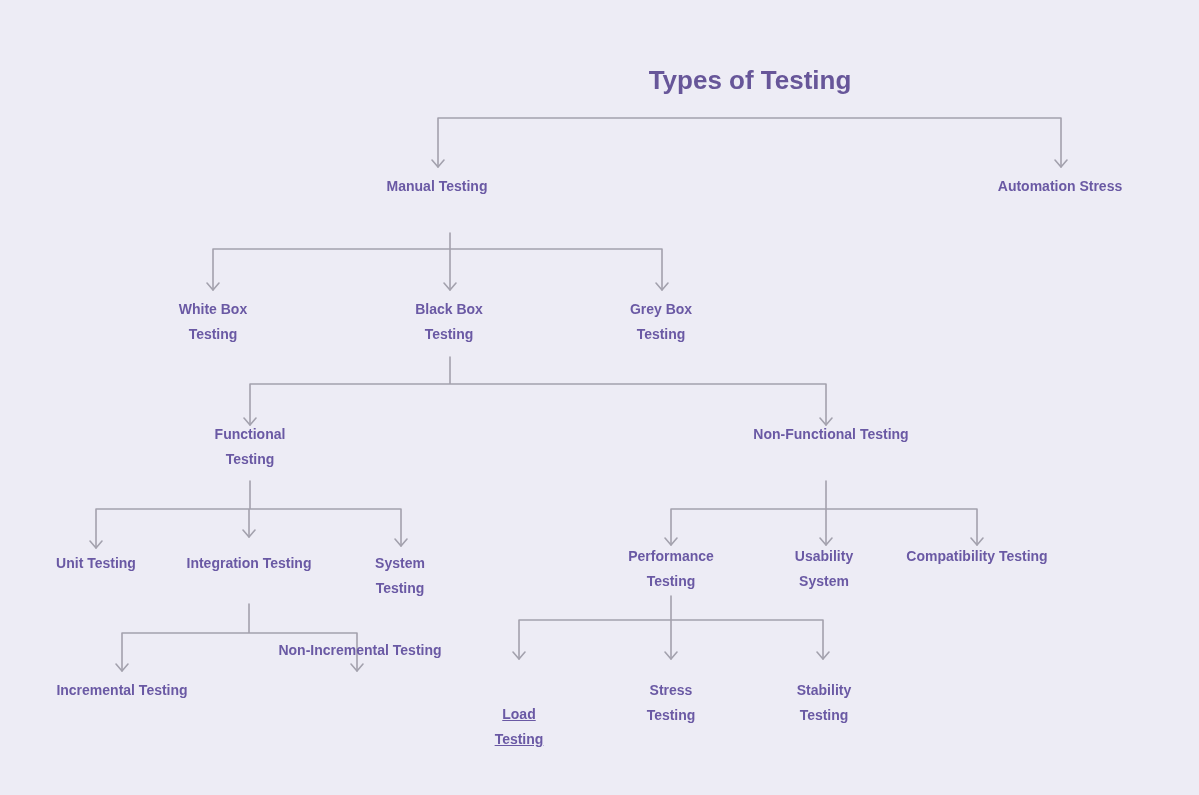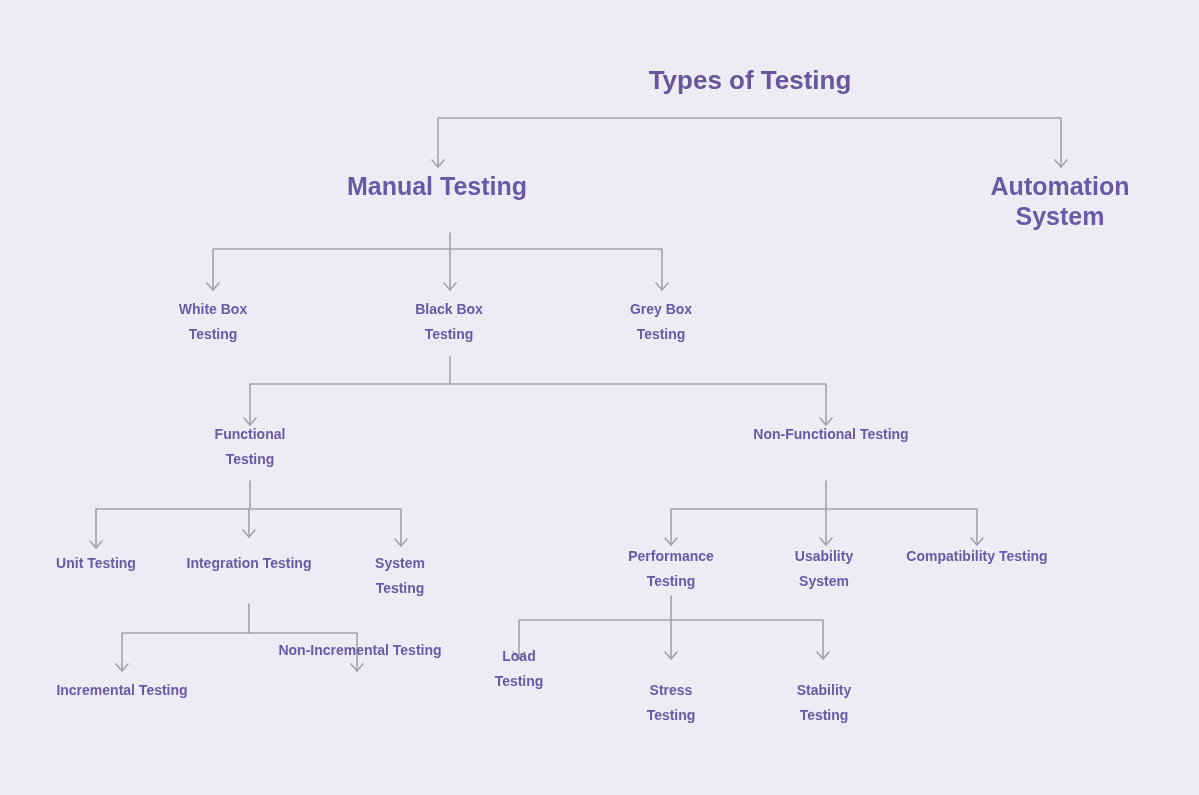--- a/index.html
+++ b/index.html
@@ -20,21 +20,21 @@
   }
   .node{
     position:absolute;
     transform:translateX(-50%);
     text-align:center;
     color:var(--node-text,#6A59A4);
     font-weight:700;
     font-size:14px;
     line-height:25px;
   }
-  .lvl1{font-size:25px;line-height:30px;}
+  .lvl1{font-size:14px;line-height:30px;}
   .title{
     font-size:26px;line-height:34px;
     color:var(--title-text,#675699);
     white-space:nowrap;
   }
   .nowrap{white-space:nowrap;}
 </style>
 </head>
 <body>
 
@@ -86,21 +86,21 @@
       <polyline points="513,652 519,659 525,652"></polyline>
       <polyline points="665,652 671,659 677,652"></polyline>
       <polyline points="817,652 823,659 829,652"></polyline>
     </g>
   </svg>
 
   <div class="node title" style="left:750px;top:63px;">Types of Testing</div>
 
   <div class="node lvl1 nowrap" style="left:437px;top:171px;">Manual Testing</div>
 
-  <div class="node lvl1" style="left:1060px;top:171px;width:140px;">Automation System</div>
+  <div class="node lvl1" style="left:1060px;top:171px;width:140px;">Automation Stress</div>
 
   <div class="node" style="left:213px;top:297px;width:110px;">White Box Testing</div>
 
   <div class="node" style="left:449px;top:297px;width:110px;">Black Box Testing</div>
 
   <div class="node" style="left:661px;top:297px;width:105px;">Grey Box Testing</div>
 
   <div class="node" style="left:250px;top:422px;width:115px;">Functional Testing</div>
 
   <div class="node" style="left:831px;top:422px;width:175px;">Non-Functional Testing</div>
@@ -114,19 +114,19 @@
   <div class="node" style="left:122px;top:678px;width:135px;">Incremental Testing</div>
 
   <div class="node" style="left:360px;top:638px;width:185px;">Non-Incremental Testing</div>
 
   <div class="node" style="left:671px;top:544px;width:135px;">Performance Testing</div>
 
   <div class="node" style="left:824px;top:544px;width:105px;">Usability System</div>
 
   <div class="node" style="left:977px;top:544px;width:150px;">Compatibility Testing</div>
 
-  <div class="node" style="left:519px;top:644px;width:75px;">Load Testing</div>
+  <div class="node" style="left:519px;top:702px;width:75px;text-decoration:underline;">Load Testing</div>
 
   <div class="node" style="left:671px;top:678px;width:85px;">Stress Testing</div>
 
   <div class="node" style="left:824px;top:678px;width:100px;">Stability Testing</div>
 
 </div>
 
 </body></html>

